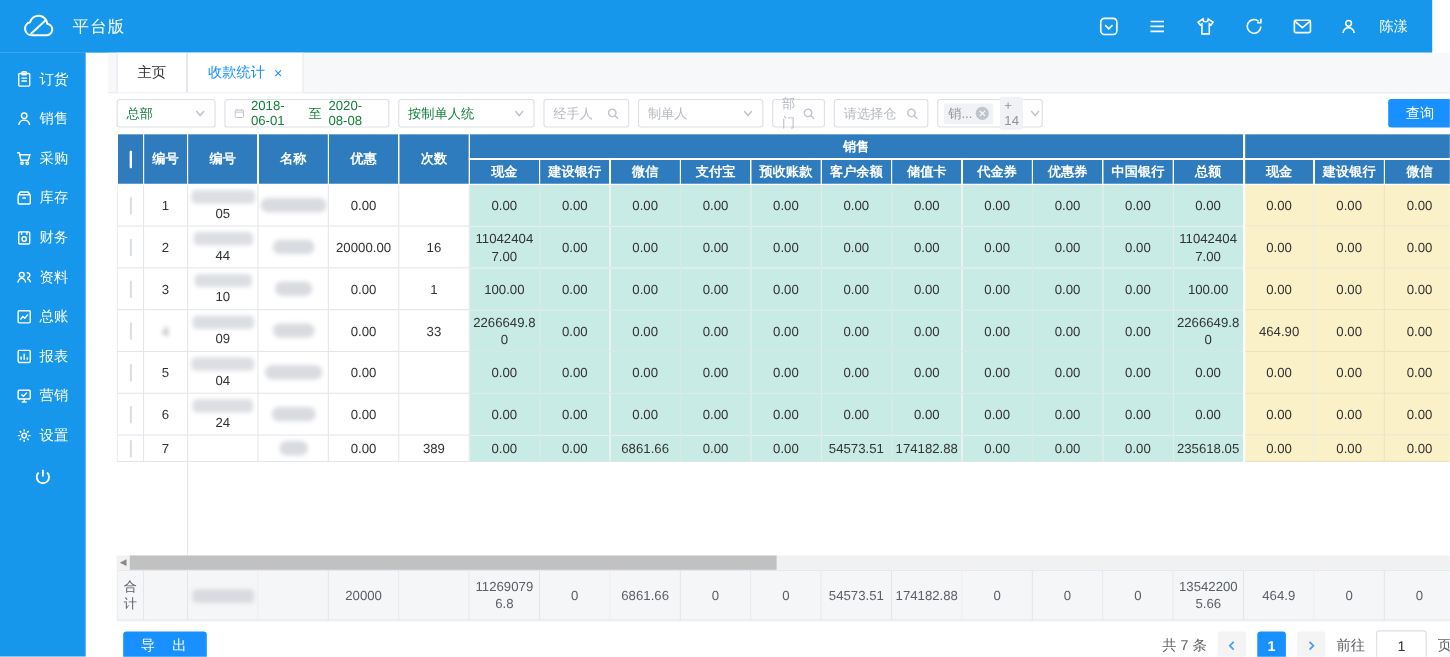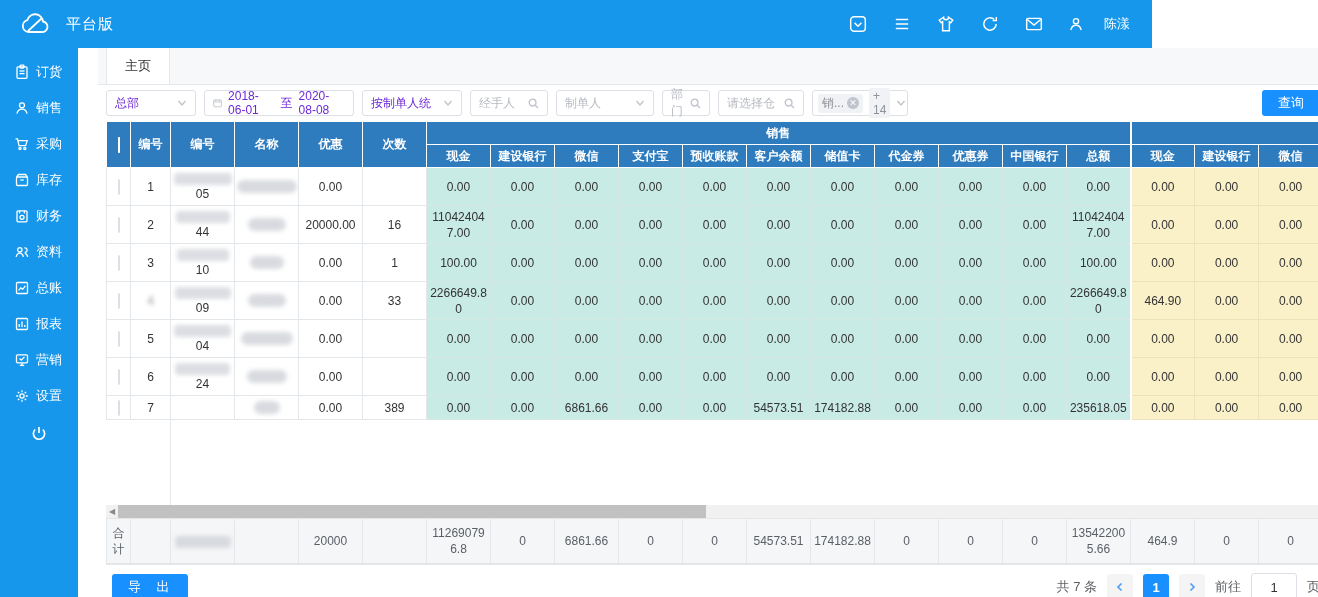--- a/index.html
+++ b/index.html
@@ -1,21 +1,21 @@
 <!DOCTYPE html>
 <html style="--brand: #1697ec; --accent: #1890ff; --header: #2e7cbe; --teal: #c9ebe5; --yellow: #fbf1c9;"><head>
 <meta charset="utf-8">
 <style>
   html,body{margin:0;padding:0;}
   body{width:1318px;height:597px;position:relative;overflow:hidden;
        font-family:"Liberation Sans","DejaVu Sans",sans-serif;font-size:12px;color:#333;background:#fff;}
   :root{--brand:#1697ec;--accent:#1890ff;--header:#2e7cbe;--teal:#c9ebe5;--yellow:#fbf1c9;}
 
   
-  .topbar{position:absolute;left:0;top:0;width:1152px;height:48px;background:var(--brand);
+  .topbar{position:absolute;left:0;top:0;width:1302px;height:48px;background:var(--brand);
           display:flex;align-items:center;color:#fff;}
   .logo{margin-left:18px;width:34px;height:30px;display:flex;align-items:center;justify-content:center;}
   .app-title{margin-left:14px;font-size:15px;letter-spacing:1px;}
   .top-right{margin-left:auto;margin-right:22px;display:flex;align-items:center;gap:24px;}
   .top-icon{width:20px;height:20px;display:flex;align-items:center;justify-content:center;cursor:pointer;}
   .top-user{display:flex;align-items:center;gap:20px;font-size:13px;cursor:pointer;justify-content:center;}
 
   
   .sidebar{position:absolute;left:0;top:48px;width:78px;height:549px;background:var(--brand);color:#fff;font-family:Liberation Serif, serif;}
   .side-list{padding-top:6px;}
@@ -29,21 +29,21 @@
   
   .tabbar{height:36px;background:#f7f8fa;border-bottom:1px solid #e4e7ed;display:flex;align-items:stretch;padding-left:8px;}
   .tab{background:#fff;border-right:1px solid #e4e7ed;border-left:1px solid #e4e7ed;padding:0 18px;display:flex;align-items:center;gap:8px;font-size:13px;color:#333;cursor:pointer;}
   .tab.active{color:var(--accent);}
   .tab .close{font-size:13px;color:var(--accent);cursor:pointer;}
 
   
   .filterbar{height:36px;display:flex;align-items:center;gap:8px;padding-left:8px;background:#fff;}
   .ctrl{height:26px;border:1px solid #dcdfe6;border-radius:3px;background:#fff;display:flex;align-items:center;
         padding:0 8px;gap:6px;box-sizing:border-box;cursor:pointer;}
-  .ctrl .val{color:#6d28d9;}
+  .ctrl .val{color:#15803d;}
   .ctrl .ph{color:#b6bac1;}
   .chev{width:10px;height:10px;flex:0 0 auto;}
   .tag{background:#f0f2f5;border-radius:2px;padding:1px 4px;display:flex;align-items:center;gap:3px;color:#909399;}
   .tag .x{width:12px;height:12px;border-radius:50%;background:#c0c4cc;color:#fff;font-size:9px;line-height:12px;text-align:center;}
   .btn{background:var(--accent);color:#fff;border:none;border-radius:3px;height:26px;padding:0 16px;
        font-size:13px;cursor:pointer;font-family:inherit;}
   .query-btn{margin-left:auto;margin-right:18px;}
 
   
   .table-wrap{margin-left:8px;width:1222px;overflow:hidden;}
@@ -255,54 +255,58 @@
     </svg>
   </div>
 </div>
 
 <div class="content">
 
   <div class="tabbar">
       <div class="tab">
         <span>主页</span>
       </div>
+      <div class="tab active">
+        <span>收款统计</span>
+        <span class="close">×</span>
+      </div>
     </div>
 
   <div class="filterbar">
     <div class="ctrl" style="width:90px">
       <span class="val" style="flex:1">总部</span>
       <svg class="chev" viewBox="0 0 10 10" fill="none" stroke="#c0c4cc" stroke-width="1.4">
           <polyline points="1.5,3 5,7 8.5,3"></polyline>
         </svg>
     </div>
     <div class="ctrl" style="width:150px;cursor:text">
       <svg width="12" height="12" viewBox="0 0 12 12" fill="none" stroke="#c0c4cc" stroke-width="1.2">
         <rect x="1" y="2" width="10" height="9" rx="1"></rect>
           <line x1="1" y1="4.6" x2="11" y2="4.6"></line>
           <line x1="3.6" y1="1" x2="3.6" y2="3"></line>
           <line x1="8.4" y1="1" x2="8.4" y2="3"></line>
       </svg>
       <span class="val">2018-06-01</span>
       <span class="val">至</span>
       <span class="val">2020-08-08</span>
     </div>
-    <div class="ctrl" style="width:100px">
+    <div class="ctrl" style="width:124px">
       <span class="val" style="flex:1">按制单人统</span>
       <svg class="chev" viewBox="0 0 10 10" fill="none" stroke="#c0c4cc" stroke-width="1.4">
           <polyline points="1.5,3 5,7 8.5,3"></polyline>
         </svg>
     </div>
     <div class="ctrl" style="width:78px;cursor:text">
       <span class="ph" style="flex:1">经手人</span>
       <svg width="11" height="11" viewBox="0 0 11 11" fill="none" stroke="#c0c4cc" stroke-width="1.3">
           <circle cx="4.6" cy="4.6" r="3.4"></circle>
           <line x1="7.2" y1="7.2" x2="10" y2="10"></line>
         </svg>
     </div>
-    <div class="ctrl" style="width:98px">
+    <div class="ctrl" style="width:114px">
       <span class="ph" style="flex:1">制单人</span>
       <svg class="chev" viewBox="0 0 10 10" fill="none" stroke="#c0c4cc" stroke-width="1.4">
           <polyline points="1.5,3 5,7 8.5,3"></polyline>
         </svg>
     </div>
     <div class="ctrl" style="width:48px;cursor:text">
       <span class="ph" style="flex:1">部门</span>
       <svg width="11" height="11" viewBox="0 0 11 11" fill="none" stroke="#c0c4cc" stroke-width="1.3">
           <circle cx="4.6" cy="4.6" r="3.4"></circle>
           <line x1="7.2" y1="7.2" x2="10" y2="10"></line>

